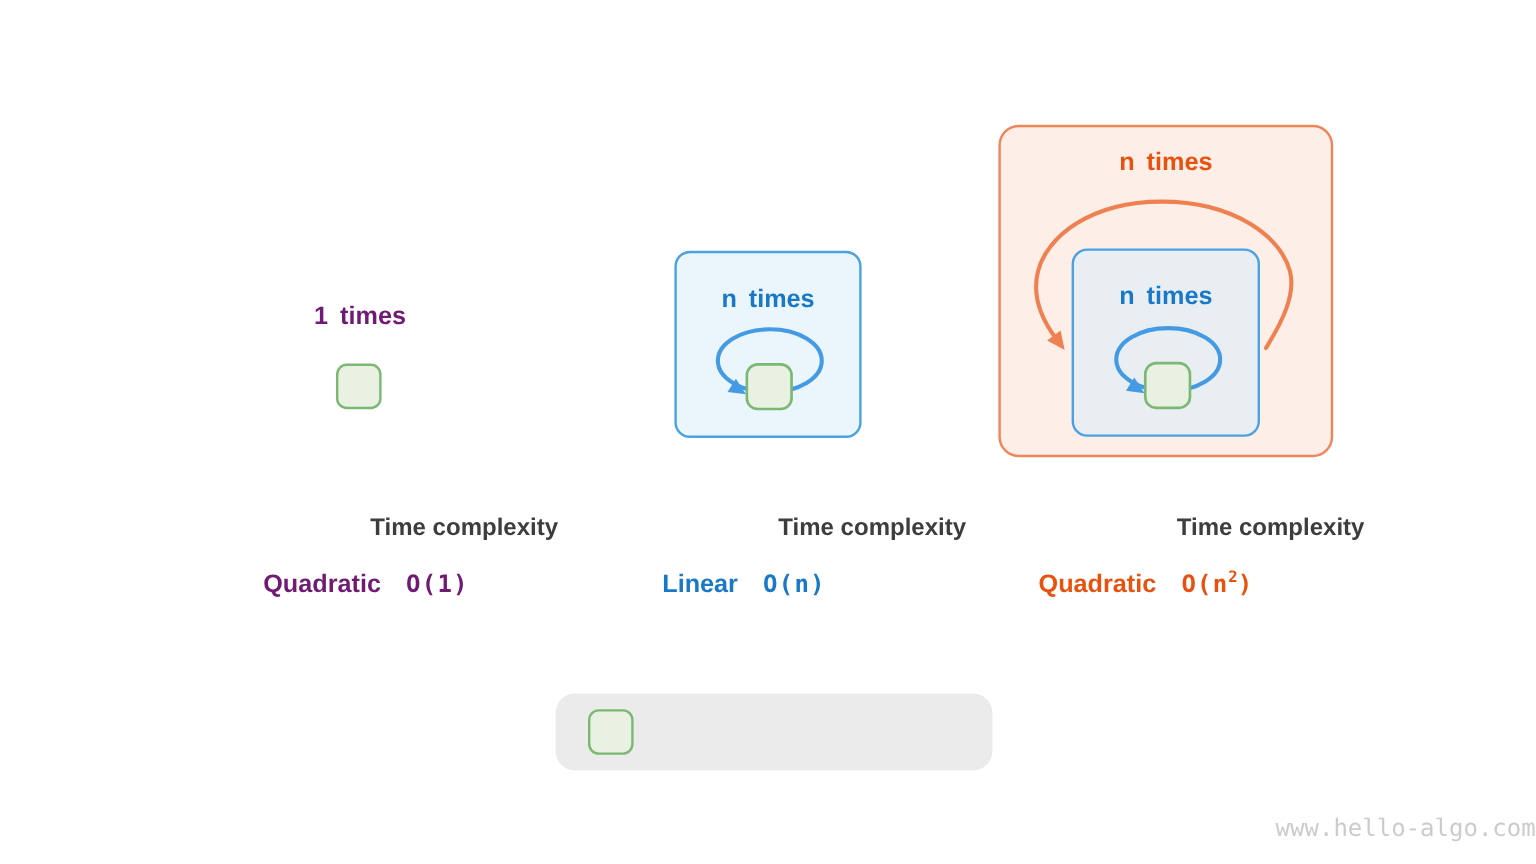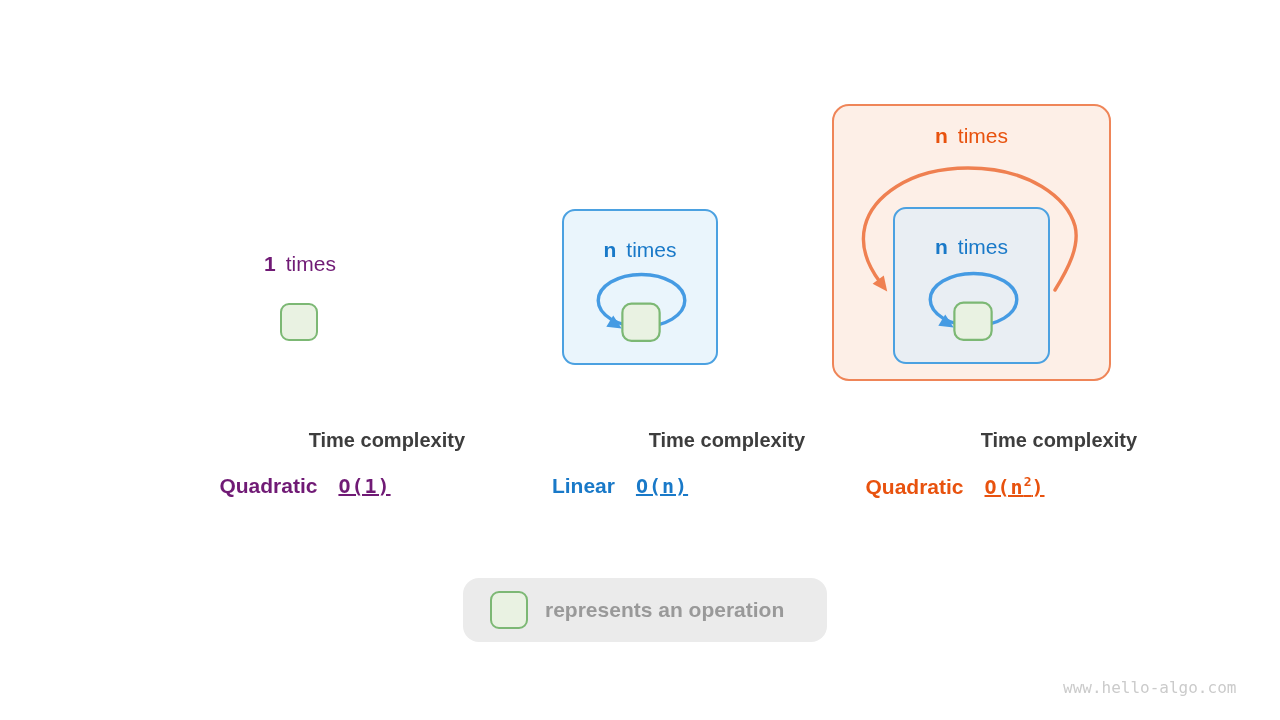--- a/index.html
+++ b/index.html
@@ -4,21 +4,21 @@
 <style>
   * { margin: 0; padding: 0; box-sizing: border-box; }
   html, body { width: 1280px; height: 720px; background: #ffffff; overflow: hidden; }
   body { position: relative; font-family: "Liberation Sans", sans-serif; }
 
   .abs { position: absolute; }
 
   
   .loop-label { text-align: center; font-size: 21px; white-space: nowrap; }
   .loop-label .count { font-weight: 700; }
-  .loop-label .word  { font-weight: 400; margin-left: 10px; }
+  .loop-label .word  { font-weight: 700; margin-left: 10px; }
   .green-text  { color: #701a75; }
   .blue-text   { color: #1979C8; }
   .orange-text { color: #E8520E; }
 
   
   .op-square {
     width: 38px; height: 38px;
     background: #E9F2E2;
     border: 2px solid #7CB874;
     border-radius: 9px;
@@ -47,42 +47,41 @@
     font-size: 20px; font-weight: 700; color: #3D3D3D; white-space: nowrap;
   }
   .complexity-line {
     width: 320px; text-align: center;
     font-size: 21px; font-weight: 700; white-space: nowrap;
   }
   .complexity-code {
     font-family: "DejaVu Sans Mono", monospace;
     font-size: 20px; font-weight: 700; margin-left: 21px;
     letter-spacing: 1px;
-    text-decoration: underline;
   }
   .complexity-code sup {
     font-size: 13px; position: relative; top: 0px; vertical-align: super; letter-spacing: 0;
   }
 
   
   .legend-pill {
     left: 463px; top: 578px; width: 364px; height: 64px;
     background: #EBEBEB; border-radius: 16px;
     display: flex; align-items: center;
   }
   .legend-pill .op-square { margin-left: 27px; flex: 0 0 auto; }
   .legend-text {
     margin-left: 17px; font-size: 21px; font-weight: 700; color: #999999; white-space: nowrap;
   }
 
   
   .watermark {
     left: 1063px; top: 678px;
     font-family: "DejaVu Sans Mono", monospace;
-    font-size: 16px; color: #CBCBCB; white-space: nowrap;
+    font-size: 20px; color: #CBCBCB; white-space: nowrap;
   }
 </style>
 </head>
 <body>
 
 <div>
 
   <div>
     <div class="abs loop-label green-text" style="left:140px; top:252px; width:320px;">
       <span class="count">1</span><span class="word">times</span>
@@ -141,18 +140,17 @@
     </div>
 
     <div class="abs panel-title" style="left:817px; top:429px;">Time complexity</div>
     <div class="abs complexity-line orange-text" style="left:795px; top:474px;">
       <span>Quadratic</span><span class="complexity-code"><span>O(n</span><sup>2</sup><span>)</span></span>
     </div>
   </div>
 
   <div class="abs legend-pill">
     <div class="op-square"></div>
-    <span class="legend-text">represents an operation</span>
   </div>
 
   <div class="abs watermark">www.hello-algo.com</div>
 
 </div>
 
 </body></html>

